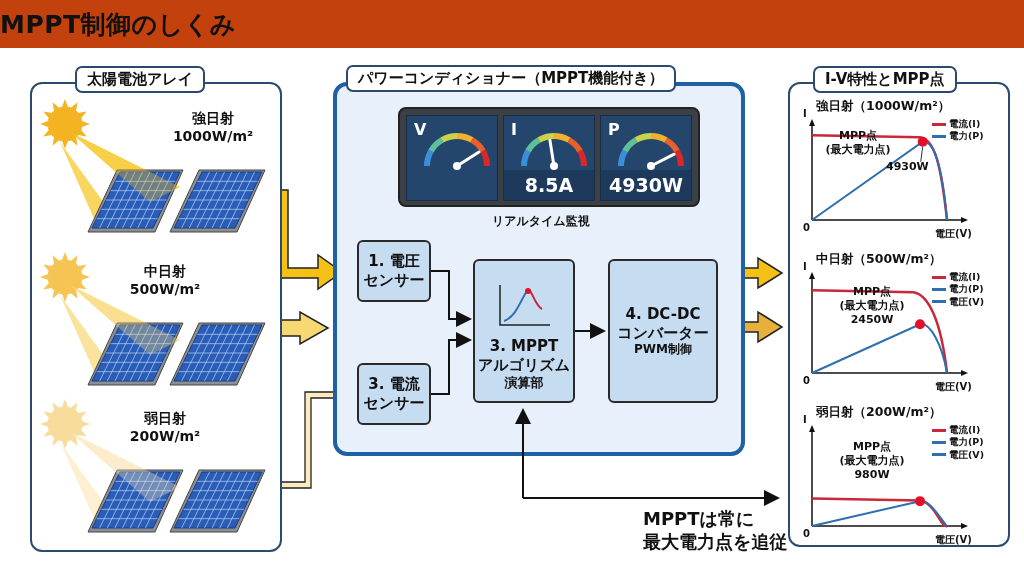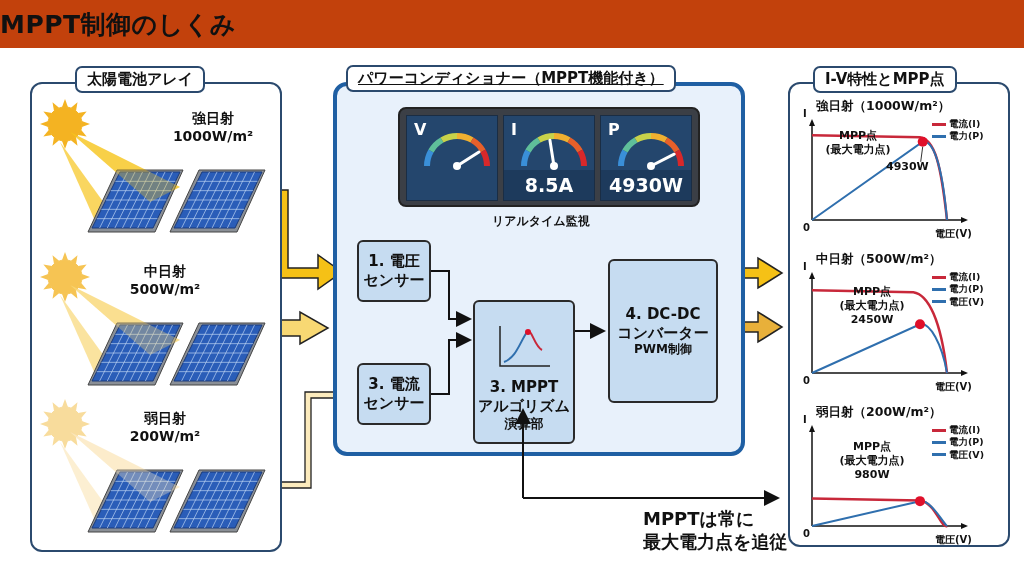--- a/index.html
+++ b/index.html
@@ -213,21 +213,21 @@
       </g>
       <path d="M40,40 L150,95 L120,110 Z" fill="#fbe8bf" opacity="0.35"></path>
     </svg>
     <div class="abs irr" style="left:120px;top:410px;width:90px;">
       <div>弱日射</div>
       <div>200W/m²</div>
     </div>
   </div>
 
 <div class="abs pc-panel" style="left:333px;top:82px;width:412px;height:374px;"></div>
-<div class="abs panel-tag" style="left:346px;top:65px;text-decoration:underline;">パワーコンディショナー（MPPT機能付き）</div>
+<div class="abs panel-tag" style="left:346px;top:65px;">パワーコンディショナー（MPPT機能付き）</div>
 
 <div class="abs meters" style="left:398px;top:107px;width:302px;height:100px;">
   <div id="meters-wrap">
       <div class="meter" style="left:6px;top:6px;width:92px;height:86px;">
         <div class="lbl">V</div>
         <svg width="92" height="56" style="position: absolute; left: 0px; top: 0px;">
           <path d="M20,50.00000000000001 A30,30 0 0 1 24.019237886466836,35.00000000000001" fill="none" stroke="#3a8fd8" stroke-width="6"></path>
           <path d="M24.019237886466836,35.00000000000001 A30,30 0 0 1 34.999999999999986,24.019237886466847" fill="none" stroke="#5fbf9a" stroke-width="6"></path>
           <path d="M34.999999999999986,24.019237886466847 A30,30 0 0 1 49.99999999999999,20" fill="none" stroke="#c8d24a" stroke-width="6"></path>
           <path d="M49.99999999999999,20 A30,30 0 0 1 64.99999999999999,24.01923788646683" fill="none" stroke="#f0b030" stroke-width="6"></path>
@@ -270,21 +270,21 @@
 <div class="abs caption" style="left:492px;top:213px;">リアルタイム監視</div>
 
 <div class="abs box" style="left:357px;top:240px;width:74px;height:62px;">
   <span>1. 電圧</span>
   <span>センサー</span>
 </div>
 <div class="abs box" style="left:357px;top:363px;width:74px;height:62px;">
   <span>3. 電流</span>
   <span>センサー</span>
 </div>
-<div class="abs box" style="left:473px;top:259px;width:102px;height:144px;justify-content:flex-end;padding-bottom:10px;margin-top:41px;">
+<div class="abs box" style="left:473px;top:259px;width:102px;height:144px;justify-content:flex-end;padding-bottom:10px;">
   <svg width="60" height="48" style="margin-bottom:8px;">
     <path d="M6,4 L6,44 L56,44" fill="none" stroke="#222" stroke-width="1.5"></path>
     <path d="M10,40 C22,36 26,20 33,10" fill="none" stroke="#2f6fae" stroke-width="2"></path>
     <path d="M33,10 C38,6 40,24 48,28" fill="none" stroke="#c8283a" stroke-width="2"></path>
     <circle cx="34" cy="10" r="3" fill="#e0102a"></circle>
   </svg>
   <span>3. MPPT</span>
   <span>アルゴリズム</span>
   <span style="font-size:13px;">演算部</span>
 </div>

